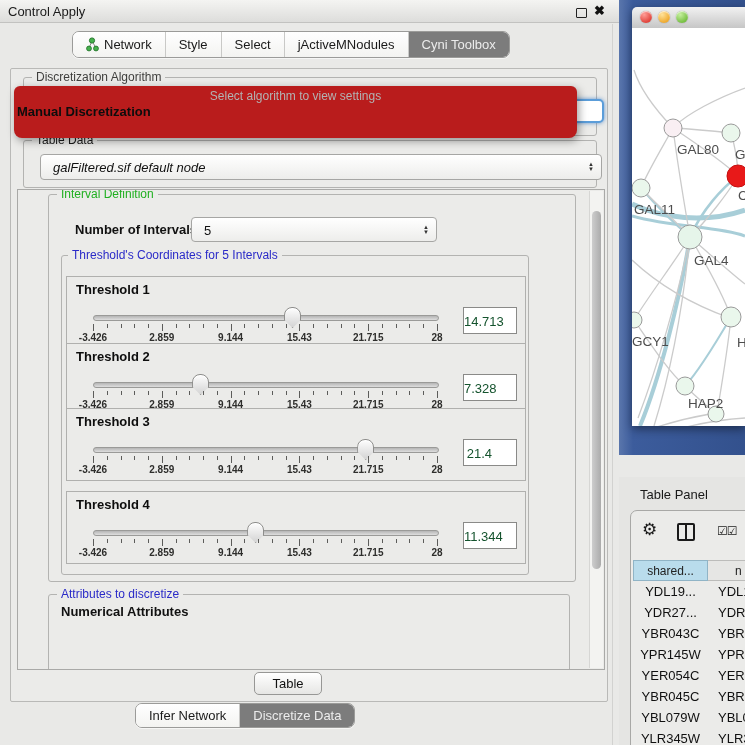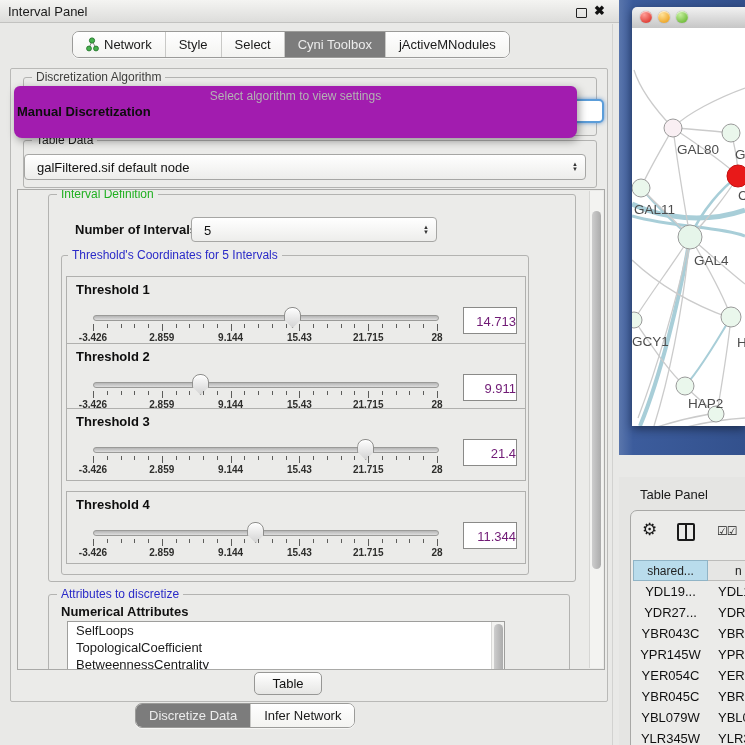--- a/index.html
+++ b/index.html
@@ -28,32 +28,32 @@
 
   .group{position:absolute;border:1px solid #b3b3b1;border-radius:3px;}
   .group-label{position:absolute;top:-8px;background:#ebebe9;padding:0 4px;font-size:12px;line-height:14px;white-space:nowrap;}
 
   
   #algo-group{left:12px;top:8px;width:572px;height:57px;z-index:1;}
   #algo-group .group-label{left:8px;color:#3f3f3d;}
   #algo-combo{position:absolute;left:16px;top:21px;width:560px;height:20px;background:#fff;border:2px solid #5b9dd9;border-radius:5px;box-shadow:0 0 4px rgba(70,130,200,.85);z-index:2;}
 
   
-  #algo-popup{position:absolute;left:14px;top:86px;width:563px;height:52px;background:#a21caf;border-radius:6px 6px 8px 8px;box-shadow:2px 3px 9px rgba(0,0,0,.38);z-index:40;}
+  #algo-popup{position:absolute;left:14px;top:86px;width:563px;height:52px;background:#b91c1c;border-radius:6px 6px 8px 8px;box-shadow:2px 3px 9px rgba(0,0,0,.38);z-index:40;}
   #algo-popup .ph{position:absolute;left:0;top:3px;width:100%;text-align:center;font-size:12px;color:#b3b3b3;}
   #algo-popup .opt1{position:absolute;left:3px;top:18px;font-size:13px;font-weight:bold;color:#0d0d0d;}
   #algo-popup .opt2{position:absolute;left:3px;top:34px;font-size:13px;color:#0d0d0d;}
 
   
   #tabledata-group{left:12px;top:71px;width:572px;height:46px;z-index:5;}
   #tabledata-group .group-label{left:8px;color:#1a1a1a;}
   .combo{position:absolute;background:linear-gradient(#ffffff,#ededeb);border:1px solid #a6a6a4;border-radius:4px;font-size:13px;color:#111;}
   .combo .cv{position:absolute;left:12px;top:50%;transform:translateY(-50%);}
   .combo .stepper{position:absolute;right:7px;top:50%;transform:translateY(-50%);display:flex;flex-direction:column;line-height:5px;font-size:6px;color:#333;}
-  #tabledata-combo{left:0;top:13px;width:560px;height:24px;}
+  #tabledata-combo{left:16px;top:13px;width:560px;height:24px;font-style:italic;}
 
   
   #scroll-panel{position:absolute;left:6px;top:120px;width:586px;height:479px;border:1px solid #a9a9a7;background:#ebebe9;overflow:hidden;}
   .vscroll{position:absolute;background:#f3f3f1;border-left:1px solid #d6d6d4;}
   #panel-vscroll{right:1px;top:1px;width:13px;height:477px;}
   .vthumb{position:absolute;left:1.5px;width:9px;background:linear-gradient(90deg,#cdcdcd,#ababab);border-radius:5px;}
   #panel-vscroll .vthumb{top:20px;height:358px;}
 
   
   #interval-group{left:30px;top:4px;width:526px;height:386px;}
@@ -64,21 +64,21 @@
   #thr-group{left:12px;top:60px;width:466px;height:318px;}
   #thr-group > .group-label{left:6px;color:#2a2ac8;}
 
   .threshold-panel{position:absolute;left:4px;width:458px;height:71px;border:1px solid #b0b0ae;background:#ebebe9;}
   .th-title{position:absolute;left:9px;top:5px;font-size:13px;font-weight:bold;color:#0d0d0d;}
   .slider{position:absolute;left:0;top:28px;width:458px;height:42px;}
   .track{position:absolute;left:26px;top:10px;width:344px;height:4px;background:linear-gradient(#b5b5b5,#dedede);border:1px solid #9a9a98;border-radius:4px;}
   .thumb{position:absolute;top:2px;width:15px;height:19px;background:linear-gradient(180deg,#fefefe,#d4d4d4);border:1px solid #8d8d8b;border-radius:8px 8px 2px 2px;clip-path:polygon(0 0,100% 0,100% 60%,50% 100%,0 60%);box-shadow:inset 0 1px 0 #fff;}
   .tick{position:absolute;width:1px;background:#5c5c5a;top:19px;}
   .tick-label{position:absolute;top:27px;transform:translateX(-50%);font-size:10px;font-weight:bold;color:#2e2e2c;white-space:nowrap;}
-  .value-box{position:absolute;left:396px;top:30px;width:54px;height:27px;background:#ffffff;border:1px solid #8a8a88;font-size:13px;color:#701a75;text-align:right;line-height:27px;padding-right:0;box-sizing:border-box;}
+  .value-box{position:absolute;left:396px;top:30px;width:54px;height:27px;background:#ffffff;border:1px solid #8a8a88;font-size:13px;color:#14532d;text-align:right;line-height:27px;padding-right:24px;box-sizing:border-box;}
 
   
   #attr-group{left:30px;top:404px;width:520px;height:100px;}
   #attr-group > .group-label{left:8px;color:#2a2ac8;}
   #numattr-label{position:absolute;left:12px;top:9px;font-size:13px;font-weight:bold;color:#111;}
   #attr-list{position:absolute;left:18px;top:26px;width:436px;height:58px;background:#ffffff;border:1px solid #9e9e9c;overflow:hidden;}
   .attr-item{font-size:13px;color:#1a1a1a;padding-left:8px;line-height:17px;white-space:nowrap;}
   #attr-vscroll{right:0;top:0;width:12px;height:58px;border-left:1px solid #d9d9d7;}
   #attr-vscroll .vthumb{top:2px;height:52px;}
 
@@ -113,21 +113,21 @@
   .tc2{position:absolute;left:85px;white-space:nowrap;}
 </style>
 </head>
 <body>
 
 <div id="screen">
 
   <div id="left-panel">
 
     <div id="titlebar">
-      <span class="title">Interval Panel</span>
+      <span class="title">Control Apply</span>
       <span id="float-btn"></span>
       <span id="close-btn">✖</span>
     </div>
 
     <div id="top-tabs" class="seg-bar">
         <div class="seg">
           <span class="net-icon"><svg width="13" height="15">
               <line x1="6" y1="4" x2="3" y2="11" stroke="#8a8a8a"></line>
               <line x1="6" y1="4" x2="10" y2="11" stroke="#8a8a8a"></line>
               <circle cx="6" cy="3.5" r="2.6" fill="#45b14c" stroke="#2c7d33"></circle>
@@ -135,25 +135,25 @@
               <circle cx="10" cy="11.5" r="2.4" fill="#45b14c" stroke="#2c7d33"></circle>
             </svg></span>
           <span>Network</span>
         </div>
         <div class="seg">
           <span>Style</span>
         </div>
         <div class="seg">
           <span>Select</span>
         </div>
+        <div class="seg">
+          <span>jActiveMNodules</span>
+        </div>
         <div class="seg sel">
           <span>Cyni Toolbox</span>
-        </div>
-        <div class="seg">
-          <span>jActiveMNodules</span>
         </div>
       </div>
 
     <div id="outer-box">
 
       <div id="algo-group" class="group">
         <span class="group-label">Discretization Algorithm</span>
         <div id="algo-combo"></div>
       </div>
 
@@ -257,21 +257,21 @@
                   <div class="tick" style="left: 342.48px; height: 4px;"></div>
                   <div class="tick" style="left: 356.24px; height: 4px;"></div>
                   <div class="tick" style="left: 370px; height: 7px;"></div>
                   <span class="tick-label" style="left: 26px;">-3.426</span>
                   <span class="tick-label" style="left: 94.8px;">2.859</span>
                   <span class="tick-label" style="left: 163.6px;">9.144</span>
                   <span class="tick-label" style="left: 232.4px;">15.43</span>
                   <span class="tick-label" style="left: 301.2px;">21.715</span>
                   <span class="tick-label" style="left: 370px;">28</span>
                 </div>
-              <div class="value-box">9.911</div>
+              <div class="value-box">7.328</div>
             </div>
 
             <div class="threshold-panel" style="top:152px">
               <div class="th-title">Threshold 3</div>
               <div class="slider">
                 <div class="track"></div>
                 <div class="thumb" style="left: 290.254px;"></div>
               <div class="tick" style="left: 26px; height: 7px;"></div>
                   <div class="tick" style="left: 39.76px; height: 4px;"></div>
                   <div class="tick" style="left: 53.52px; height: 4px;"></div>
@@ -347,45 +347,36 @@
                   <span class="tick-label" style="left: 370px;">28</span>
                 </div>
               <div class="value-box">11.344</div>
             </div>
           </div>
         </div>
 
         <div id="attr-group" class="group">
           <span class="group-label">Attributes to discretize</span>
           <span id="numattr-label">Numerical Attributes</span>
-          <div id="attr-list">
-
-          <div class="attr-item">SelfLoops</div>
-              <div class="attr-item">TopologicalCoefficient</div>
-              <div class="attr-item">BetweennessCentrality</div>
-              <div class="vscroll" id="attr-vscroll">
-                <div class="vthumb"></div>
-              </div>
-            </div>
         </div>
 
         <div class="vscroll" id="panel-vscroll">
             <div class="vthumb"></div>
           </div>
       </div>
 
       <div id="apply-btn">Table</div>
     </div>
 
     <div id="bottom-tabs" class="seg-bar">
+        <div class="seg">
+          <span>Infer Network</span>
+        </div>
         <div class="seg sel">
           <span>Discretize Data</span>
-        </div>
-        <div class="seg">
-          <span>Infer Network</span>
         </div>
       </div>
     <div id="right-strip-line"></div>
   </div>
 
   <div id="desktop"></div>
 
   <div id="mac-window">
     <div id="mac-titlebar">
       <span class="tl" id="tl-red"></span>

